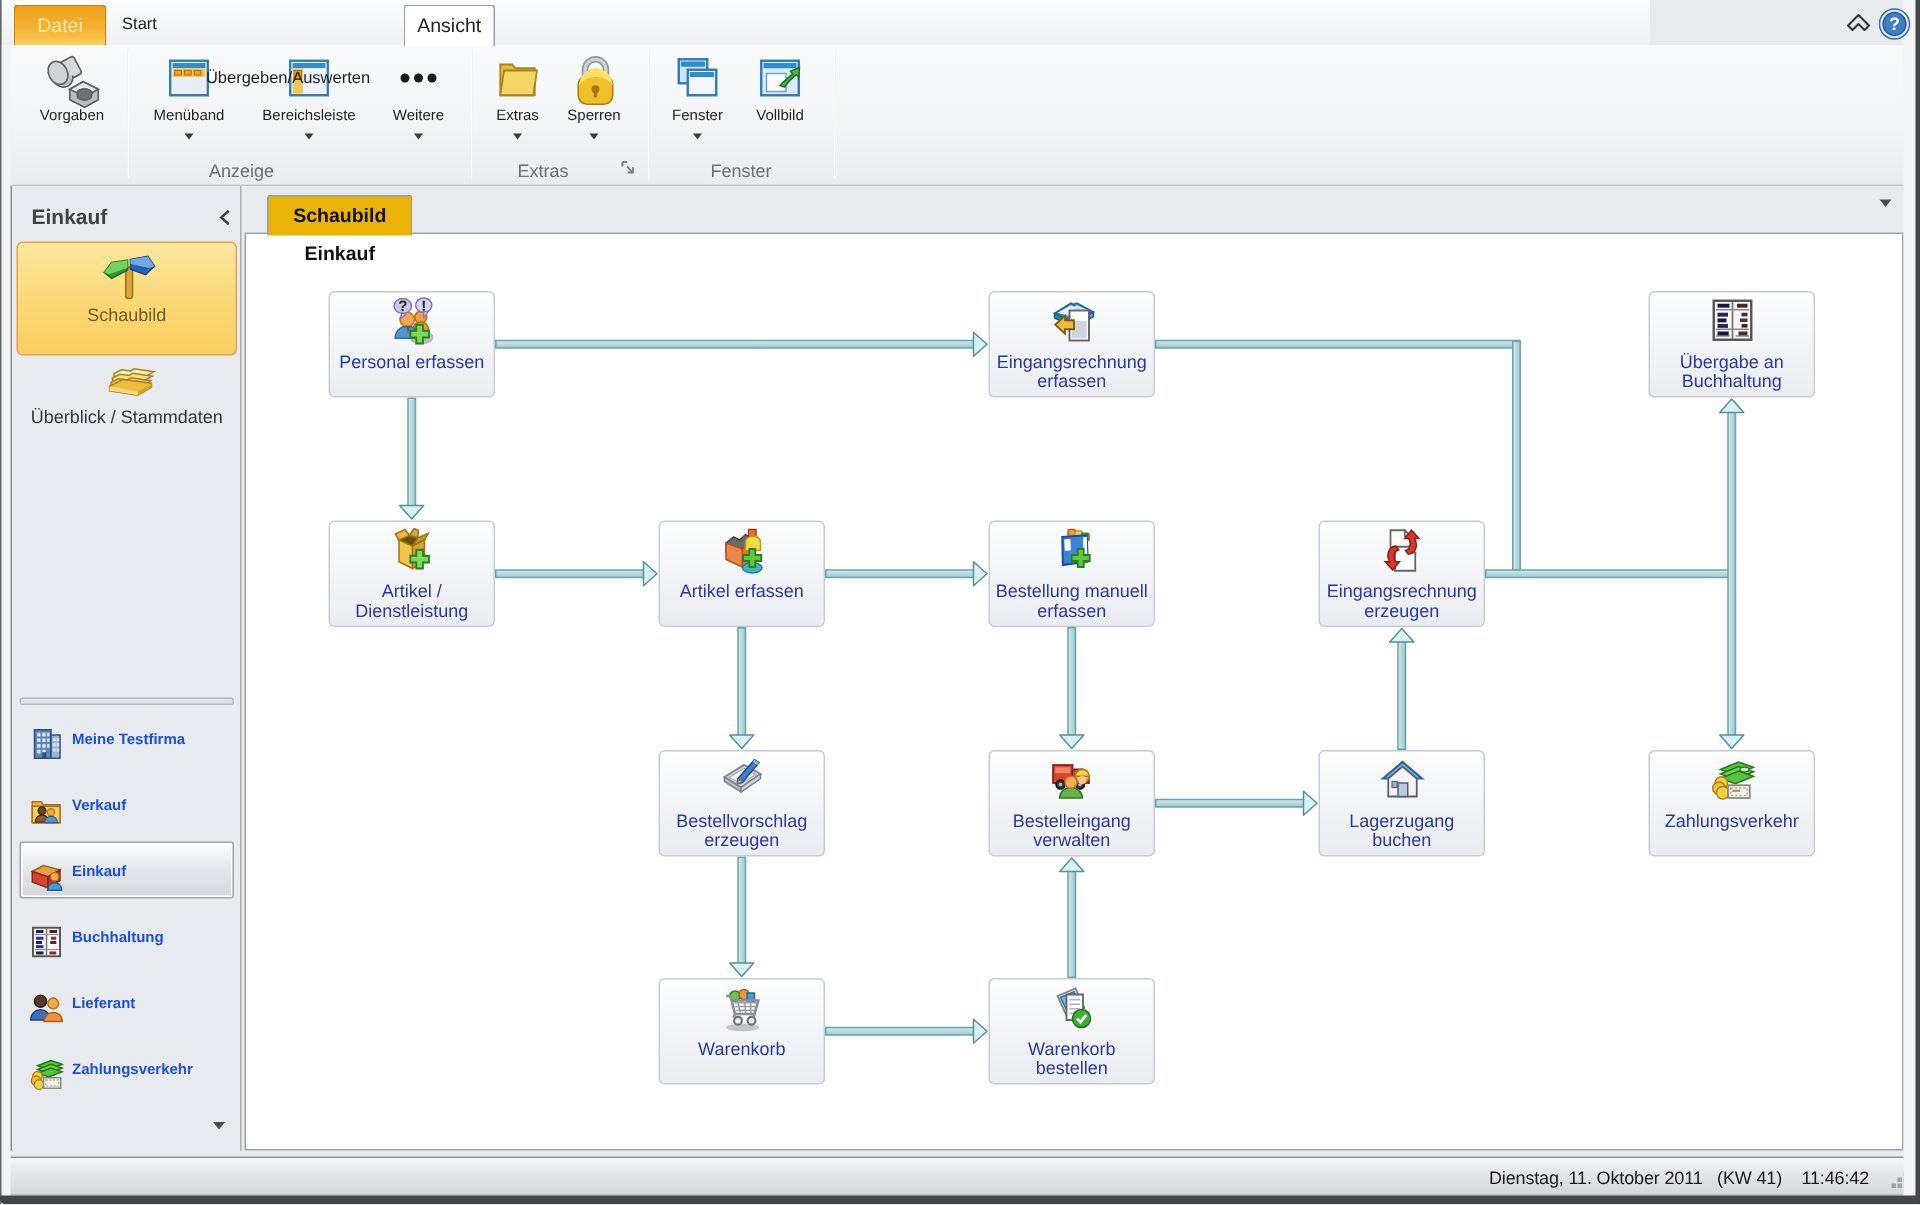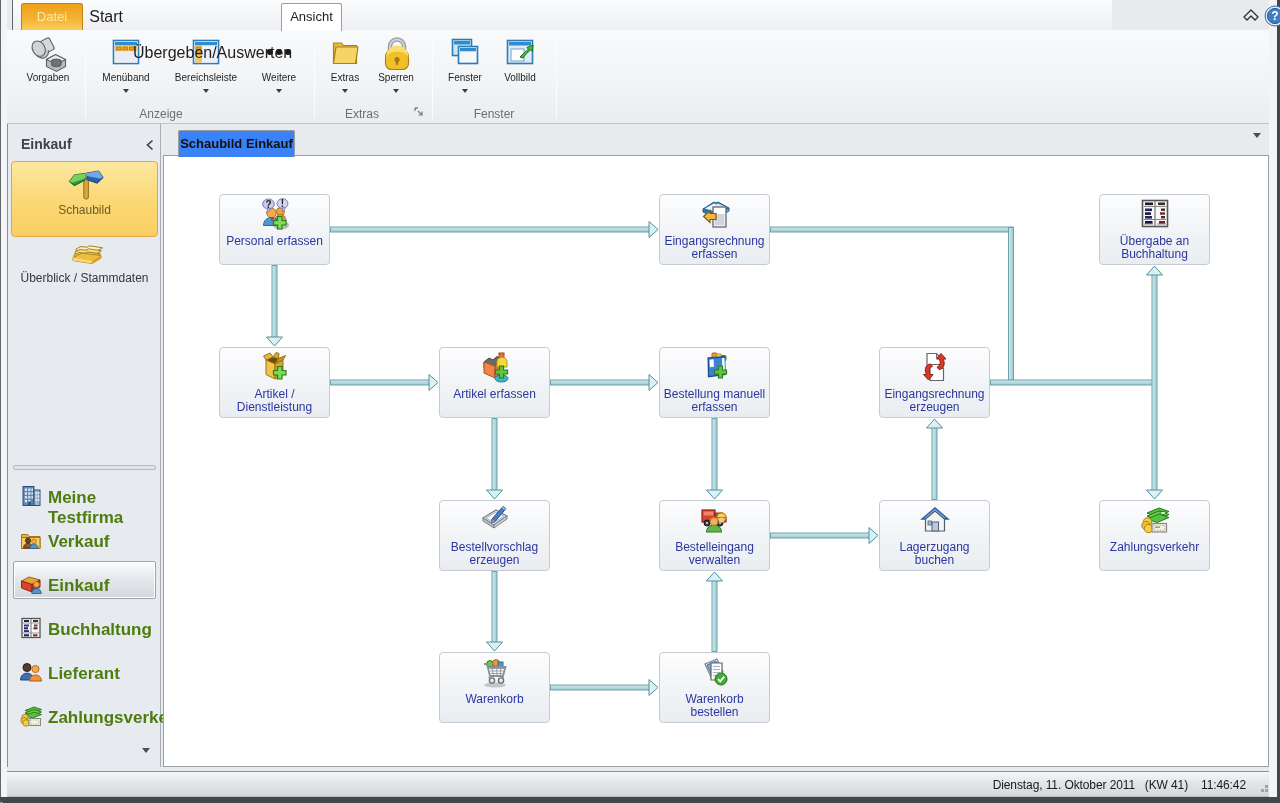--- a/index.html
+++ b/index.html
@@ -4,23 +4,23 @@
 body {font-family:"Liberation Sans", sans-serif; width:1280px; height:803px; overflow:hidden;}
 .abs {position:absolute;}
 #win {position:relative; width:1280px; height:803px; background:#e8ebee; overflow:hidden;}
 
 
 #frameL {left:0; top:0; width:7px; height:803px; background:#f2f4f6; border-left:1px solid #62666b;}
 #frameR {right:0; top:0; width:11px; height:803px; background:#f2f4f6; border-right:3px solid #43474b;}
 #frameB {left:0; bottom:0; width:1280px; height:6px; background:#43474b; border-radius:0 0 4px 4px;}
 
 
-#tabrow {left:12px; top:0; width:1100px; height:30px; z-index:10; background:linear-gradient(#fbfcfd,#eef0f3); border-left:1px solid #62666b;}
+#tabrow {left:0; top:0; width:1100px; height:30px; z-index:10; background:linear-gradient(#fbfcfd,#eef0f3); border-left:1px solid #62666b;}
 #dateitab {left:8px; top:3px; width:62px; height:27px; background:linear-gradient(#f0a01c,#f4b231 55%,#f9cd5a); border:1px solid #c4820f; border-bottom:none; border-radius:3px 3px 0 0; color:#fbe9a8; font-size:13px; text-align:center; line-height:25px;}
-.ttab {top:3px; height:27px; color:#1e1e1e; font-size:16px; text-align:right; line-height:27px;}
+.ttab {top:3px; height:27px; color:#1e1e1e; font-size:11px; text-align:center; line-height:27px;}
 #anstab {left:268px; top:3px; width:61px; height:28px; background:#fff; border:1px solid #989ea6; border-bottom:none; border-radius:2.5px 2.5px 0 0; font-size:13px; text-align:center; line-height:26px; color:#1e1e1e;}
 
 
 #ribbon {left:1px; top:30px; width:1278px; height:94px; background:linear-gradient(#f9fafb,#f1f3f5 60%,#eaedf0); border-bottom:1px solid #c3c7cc;}
 .rbtn {position:absolute; top:2px; width:84px; height:76px; text-align:center;}
 .rico {margin:4px auto 0; height:33px;}
 .rlab {font-size:10px; color:#1e1e1e; margin-top:3px;}
 .rarr {width:0; height:0; border-left:3.5px solid transparent; border-right:3.5px solid transparent; border-top:4px solid #3c3c3c; margin:6px auto 0;}
 .rsep {position:absolute; top:3px; width:1px; height:86px; background:#d8dbdf; border-right:1px solid #fbfcfd;}
 .rgl {position:absolute; top:77px; height:15px; font-size:12px; color:#6a6f75; text-align:center;}
@@ -29,27 +29,27 @@
 #content {left:8px; top:124px; width:1265px; height:647px; background:#e8ebee;}
 #sidebar {left:0px; top:0px; width:153px; height:643px; background:#e7eaee; border-right:1px solid #a9aeb4;}
 #sbhead {left:13px; top:12px; font-size:14px; font-weight:bold; color:#3f4347;}
 #schaubild {left:3px; top:37px; width:147px; height:76px; background:linear-gradient(#fce8a0,#fbd775 55%,#f9cf62); border:1px solid #e2a644; border-radius:4px; text-align:center;}
 #schaubild .lab {font-size:12px; color:#6b5b28; margin-top:1px;}
 #ueberblick {left:3px; top:110px; width:147px; height:62px; text-align:center;}
 #ueberblick .lab {font-size:12px; color:#33373b; margin-top:1px;}
 #splitter {left:5px; top:341px; width:143px; height:5px; background:#dfe2e6; border:1px solid #b8bcc2; border-radius:2px;}
 .nav {position:absolute; left:0; width:153px; height:44px;}
 .nico {position:absolute; left:11px; top:10px; width:24px; height:24px;}
-.nlab {position:absolute; left:40px; top:14px; font-size:17px; font-weight:bold; color:#4d7c0f;}
+.nlab {position:absolute; left:40px; top:14px; font-size:10px; font-weight:bold; color:#1d4ed8;}
 .navsel {position:absolute; left:5px; top:437px; width:143px; height:38px; background:linear-gradient(#fdfdfe,#e3e6ea 50%,#d4d8dc); border:1px solid #a0a5ab; border-radius:2px; box-shadow:inset 0 0 0 1px #fff;}
 #sbarr {left:134px; top:624px;}
 
 
 #tabstrip {left:155px; top:6px; width:1106px; height:26px; z-index:5;}
-#stab {left:15px; top:0px; width:117px; height:27px; background:#3b82f6; border:1px solid #989ea5; border-bottom:none; border-radius:2px 2px 0 0; font-size:13px; font-weight:bold; text-align:center; line-height:25px; color:#111;}
+#stab {left:15px; top:0px; width:97px; height:27px; background:#eab308; border:1px solid #989ea5; border-bottom:none; border-radius:2px 2px 0 0; font-size:13px; font-weight:bold; text-align:center; line-height:25px; color:#111;}
 #panel {left:155px; top:31px; width:1106px; height:612px; background:#fff; border:1px solid #9aa0a6;}
 #tsarr {left:1245px; top:9px; width:0; height:0; border-left:4px solid transparent; border-right:4px solid transparent; border-top:5px solid #4a4e52;}
 
 
 .fb {position:absolute; width:111px; height:71px; background:linear-gradient(#fdfdfe,#f4f6f8 40%,#e9edf1); border:1px solid #c5cbd3; border-radius:4px; text-align:center;}
 .fbi {margin:3px auto 0; width:32px; height:32px;}
 .fbt {font-size:12px; line-height:13px; color:#2b36a0; margin-top:4.5px;}
 
 
 #status {left:0; bottom:6px; width:1280px; height:26px; background:linear-gradient(#f6f7f8,#e3e5e8 45%,#d5d8db); border-top:1px solid #8f9399; border-bottom:1px solid #b8bbbe;}

